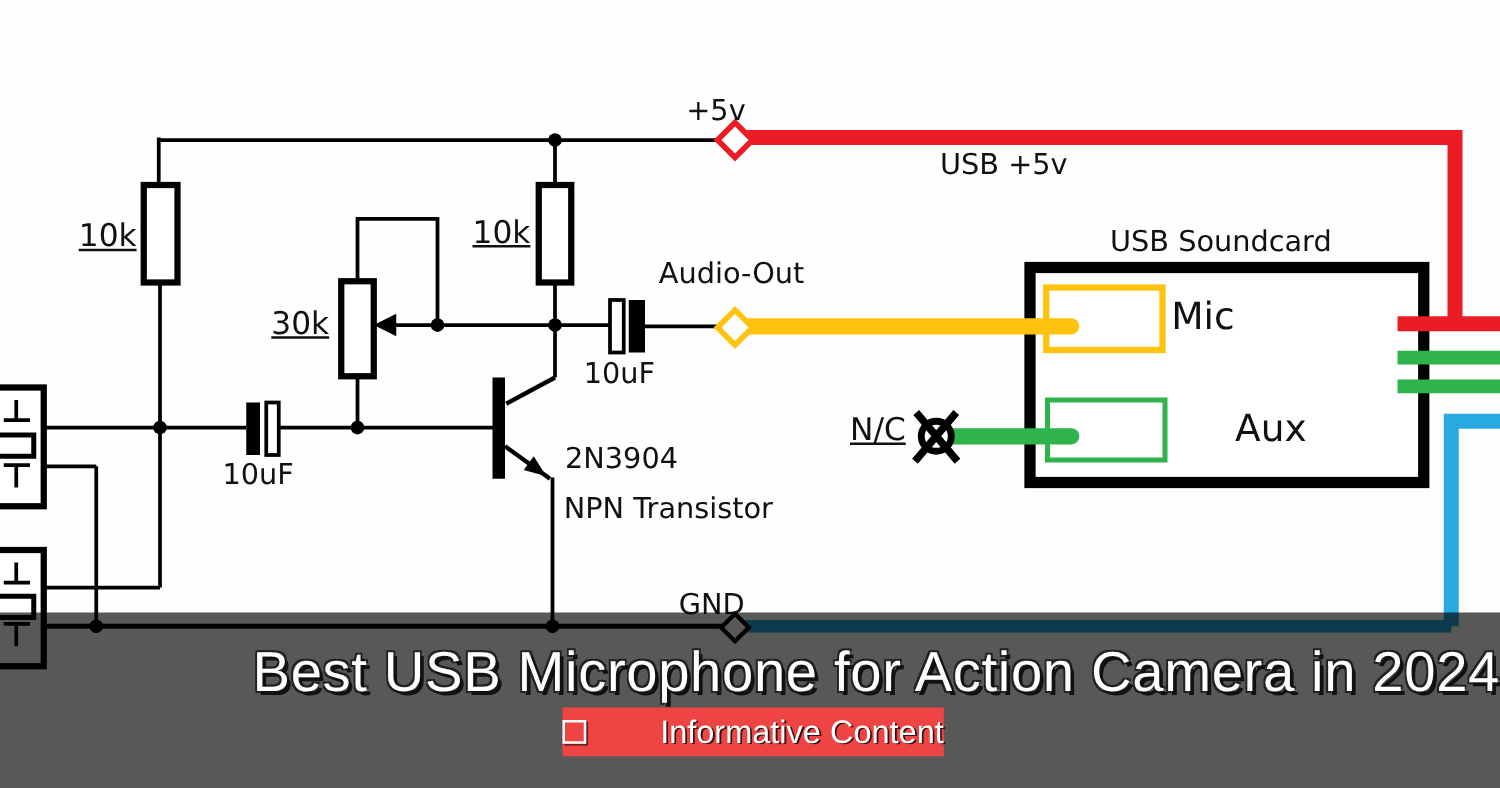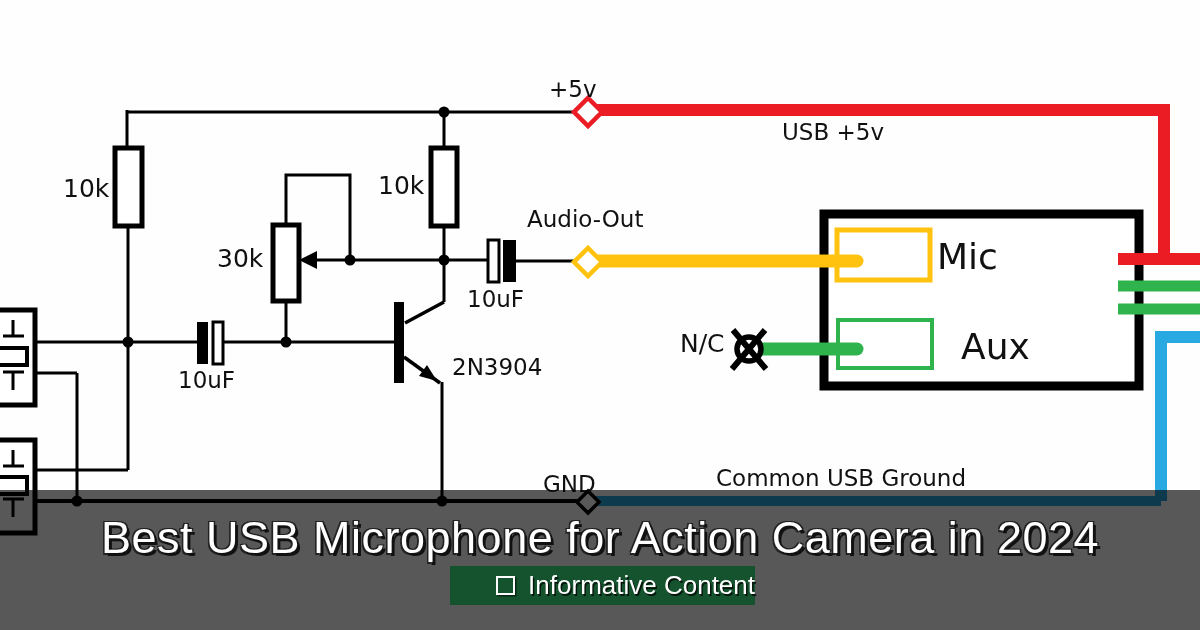--- a/index.html
+++ b/index.html
@@ -2,29 +2,29 @@
 <html><head>
 <meta charset="utf-8">
 <style>
   html,body{margin:0;padding:0;background:#ffffff;}
   #stage{position:relative;width:1200px;height:630px;overflow:hidden;background:#fefefe;
          font-family:"DejaVu Sans",sans-serif;}
   #circuit-svg{position:absolute;left:0;top:0;z-index:1;}
   .lbl{position:absolute;z-index:2;color:#111;line-height:1.05;white-space:nowrap;
        font-family:"DejaVu Sans",sans-serif;}
   .s24{font-size:23px;}
-  .s26{font-size:25px;}
-  .s30{font-size:36px;}
+  .s26{font-size:25px;text-decoration:underline;}
+  .s30{font-size:30px;}
   #banner-overlay{position:absolute;left:0;top:490px;width:1200px;height:140px;
        background:rgba(0,0,0,0.655);z-index:3;}
-  #banner-title{position:absolute;left:0;top:512px;width:1200px;text-align:center;z-index:4;
+  #banner-title{position:absolute;left:0;top:512px;width:1200px;text-align:right;z-index:4;
        color:#ffffff;font-size:45px;letter-spacing:0.5px;font-family:"Liberation Sans",sans-serif;
        text-shadow:3px 3px 0 #111,-1.5px -1.5px 0 #222,1.5px -1.5px 0 #222,-1.5px 1.5px 0 #222;}
   #badge{position:absolute;left:450px;top:566px;width:305px;height:39px;z-index:4;
-       background:#14532d;display:flex;align-items:center;justify-content:flex-end;}
+       background:#ef4444;display:flex;align-items:center;justify-content:space-between;}
   #badge .box-icon{display:inline-block;width:15px;height:15px;border:2.5px solid #fff;
        margin-right:13px;box-shadow:1.5px 1.5px 0 rgba(0,0,0,0.55);}
   #badge .badge-text{color:#fff;font-size:26px;font-family:"Liberation Sans",sans-serif;
        text-shadow:1.5px 1.5px 0 rgba(0,0,0,0.75);}
 </style>
 </head>
 <body>
 
 <div id="stage">
 
@@ -139,33 +139,34 @@
       <circle cx="128" cy="342" r="5.5"></circle>
       <circle cx="286" cy="342" r="5.5"></circle>
       <circle cx="350" cy="260" r="5.5"></circle>
       <circle cx="444" cy="260" r="5.5"></circle>
       <circle cx="77" cy="501" r="5.5"></circle>
       <circle cx="442" cy="501" r="5.5"></circle>
     </g>
   </svg>
 
   <div class="lbl s24" style="left:549px;top:77px">+5v</div>
-  <div class="lbl s24" style="left:782px;top:120px">USB +5v</div>
+  <div class="lbl s24" style="left:752px;top:120px">USB +5v</div>
+  <div class="lbl s24" style="left:888px;top:182px">USB Soundcard</div>
   <div class="lbl s30" style="left:937px;top:238px">Mic</div>
-  <div class="lbl s30" style="left:961px;top:328px">Aux</div>
+  <div class="lbl s30" style="left:988px;top:328px">Aux</div>
   <div class="lbl s24" style="left:527px;top:207px">Audio-Out</div>
   <div class="lbl s24" style="left:467px;top:287px">10uF</div>
   <div class="lbl s24" style="left:178px;top:368px">10uF</div>
   <div class="lbl s26" style="left:63px;top:176px">10k</div>
   <div class="lbl s26" style="left:378px;top:173px">10k</div>
   <div class="lbl s26" style="left:217px;top:246px">30k</div>
   <div class="lbl s26" style="left:680px;top:331px">N/C</div>
   <div class="lbl s24" style="left:452px;top:355px">2N3904</div>
+  <div class="lbl s24" style="left:451px;top:395px">NPN Transistor</div>
   <div class="lbl s24" style="left:543px;top:472px">GND</div>
-  <div class="lbl s24" style="left:716px;top:466px">Common USB Ground</div>
 
   <div id="banner-overlay"></div>
   <div id="banner-title">Best USB Microphone for Action Camera in 2024</div>
 
   <div id="badge">
     <span class="box-icon"></span>
     <span class="badge-text">Informative Content</span>
   </div>
 
 </div>

